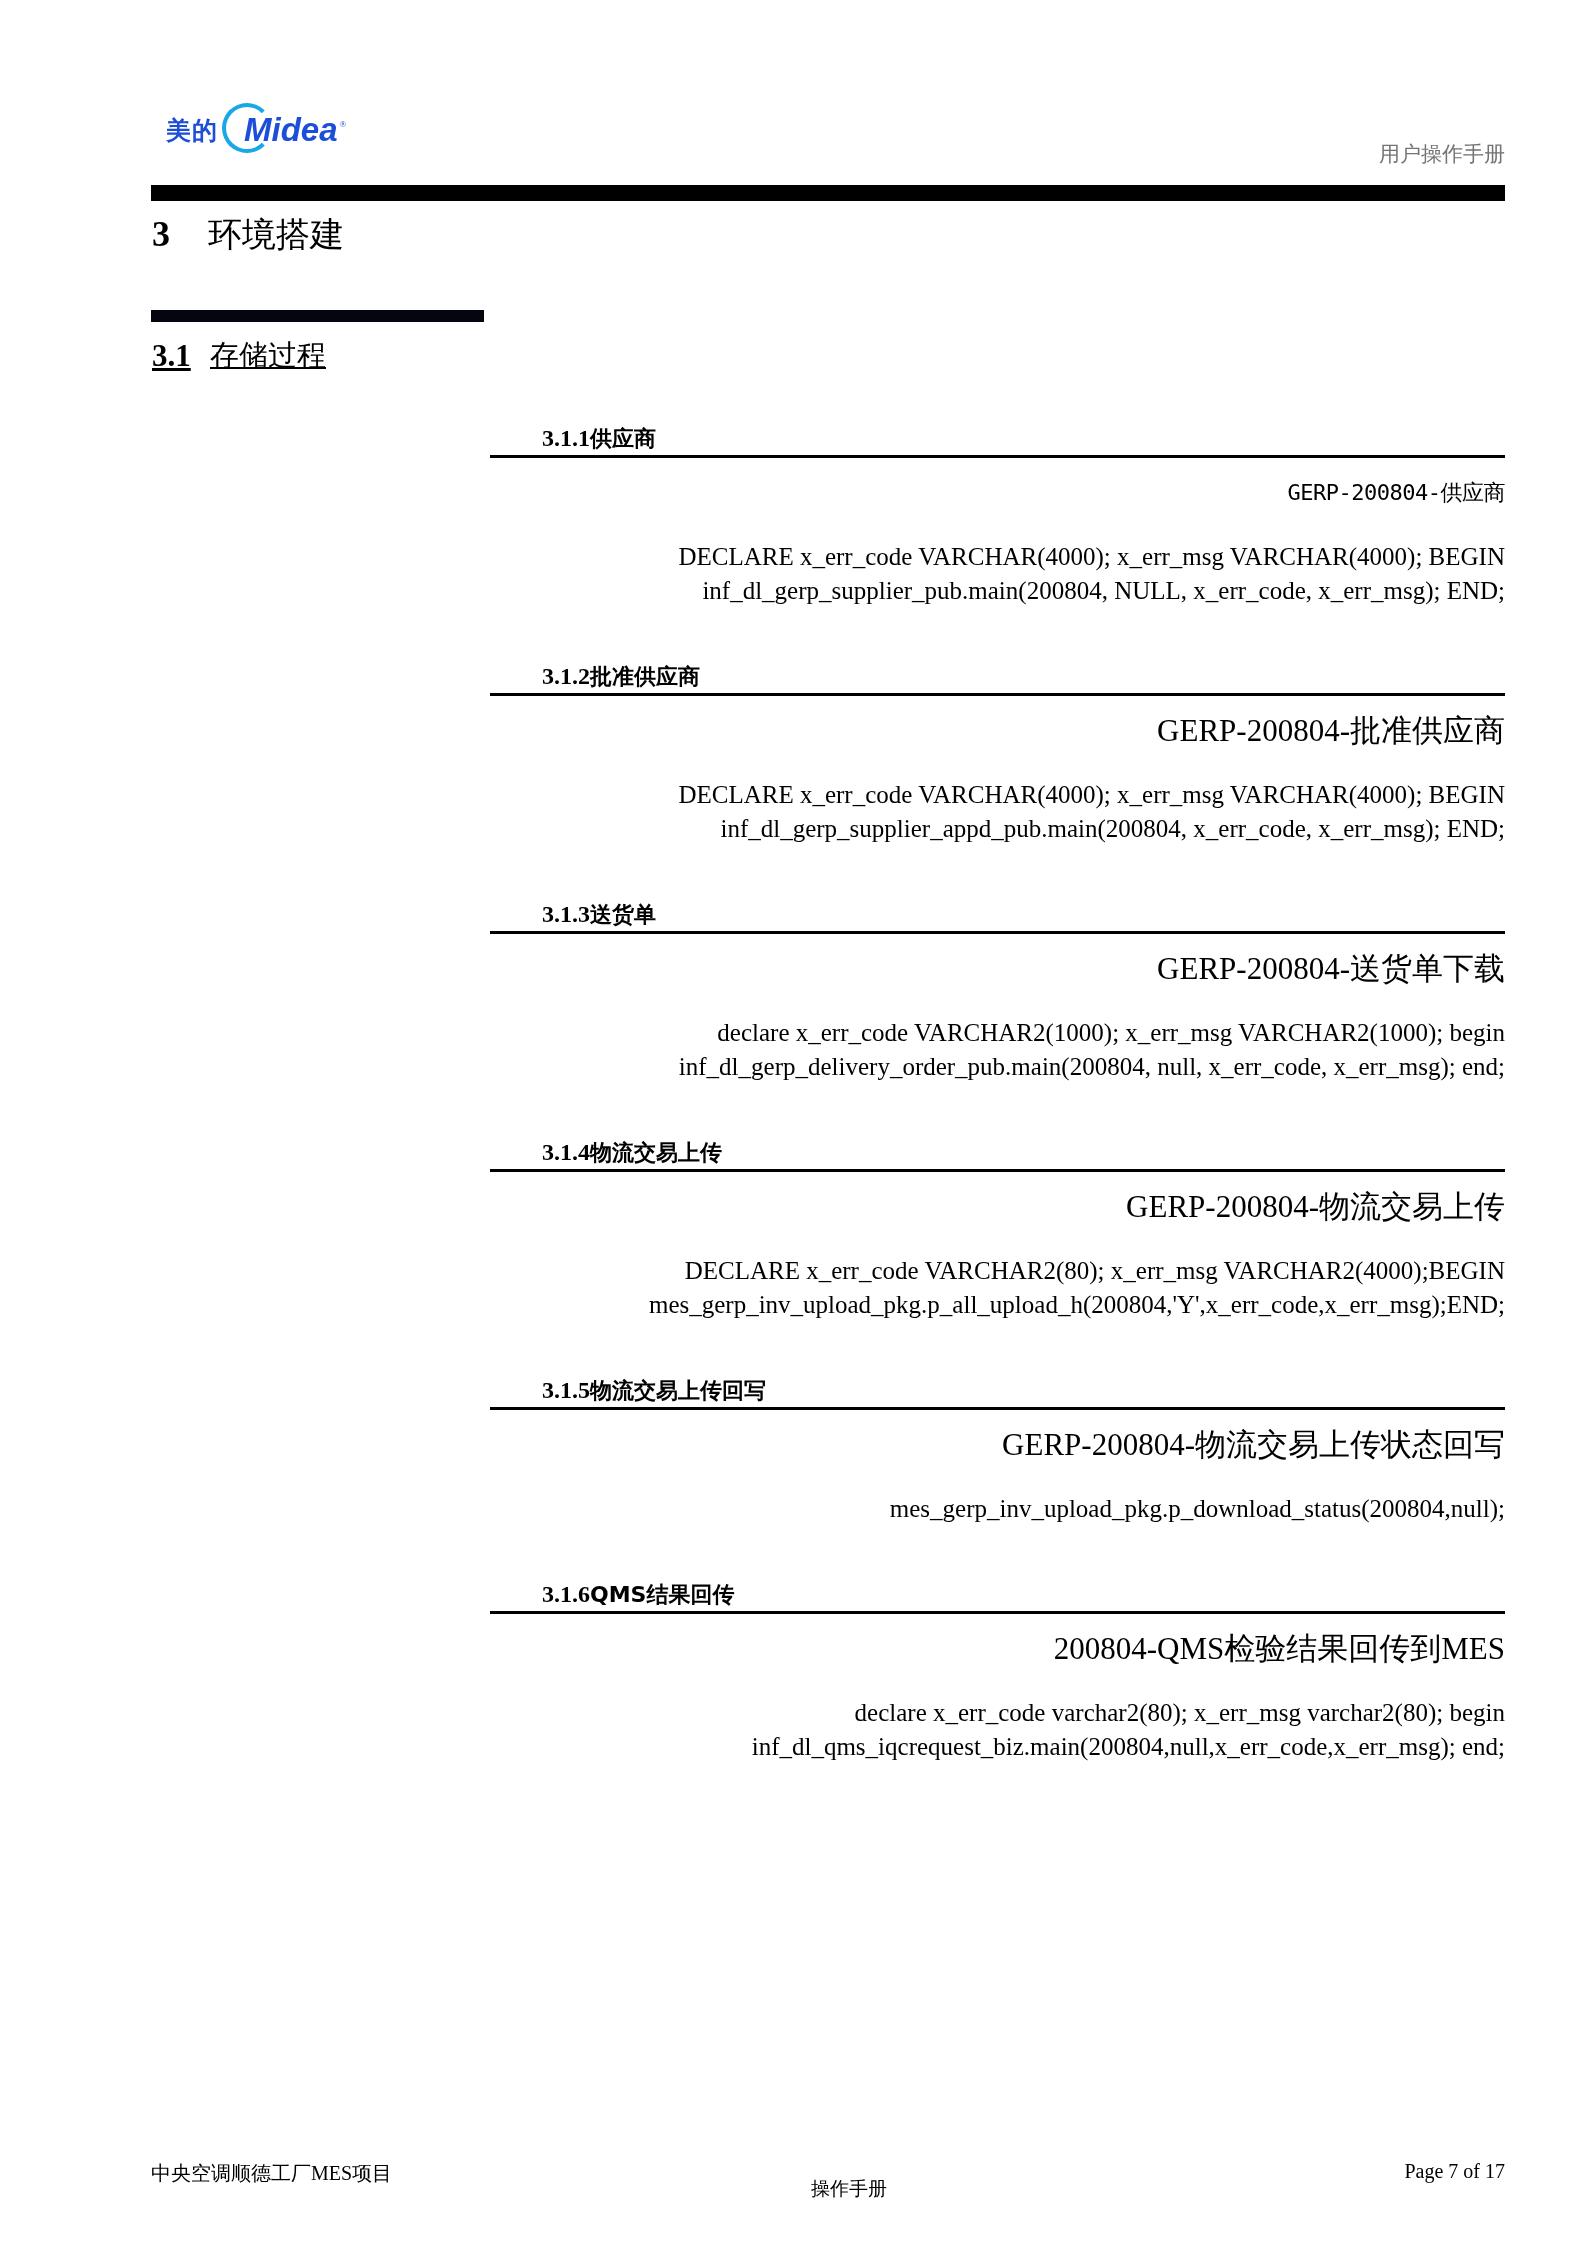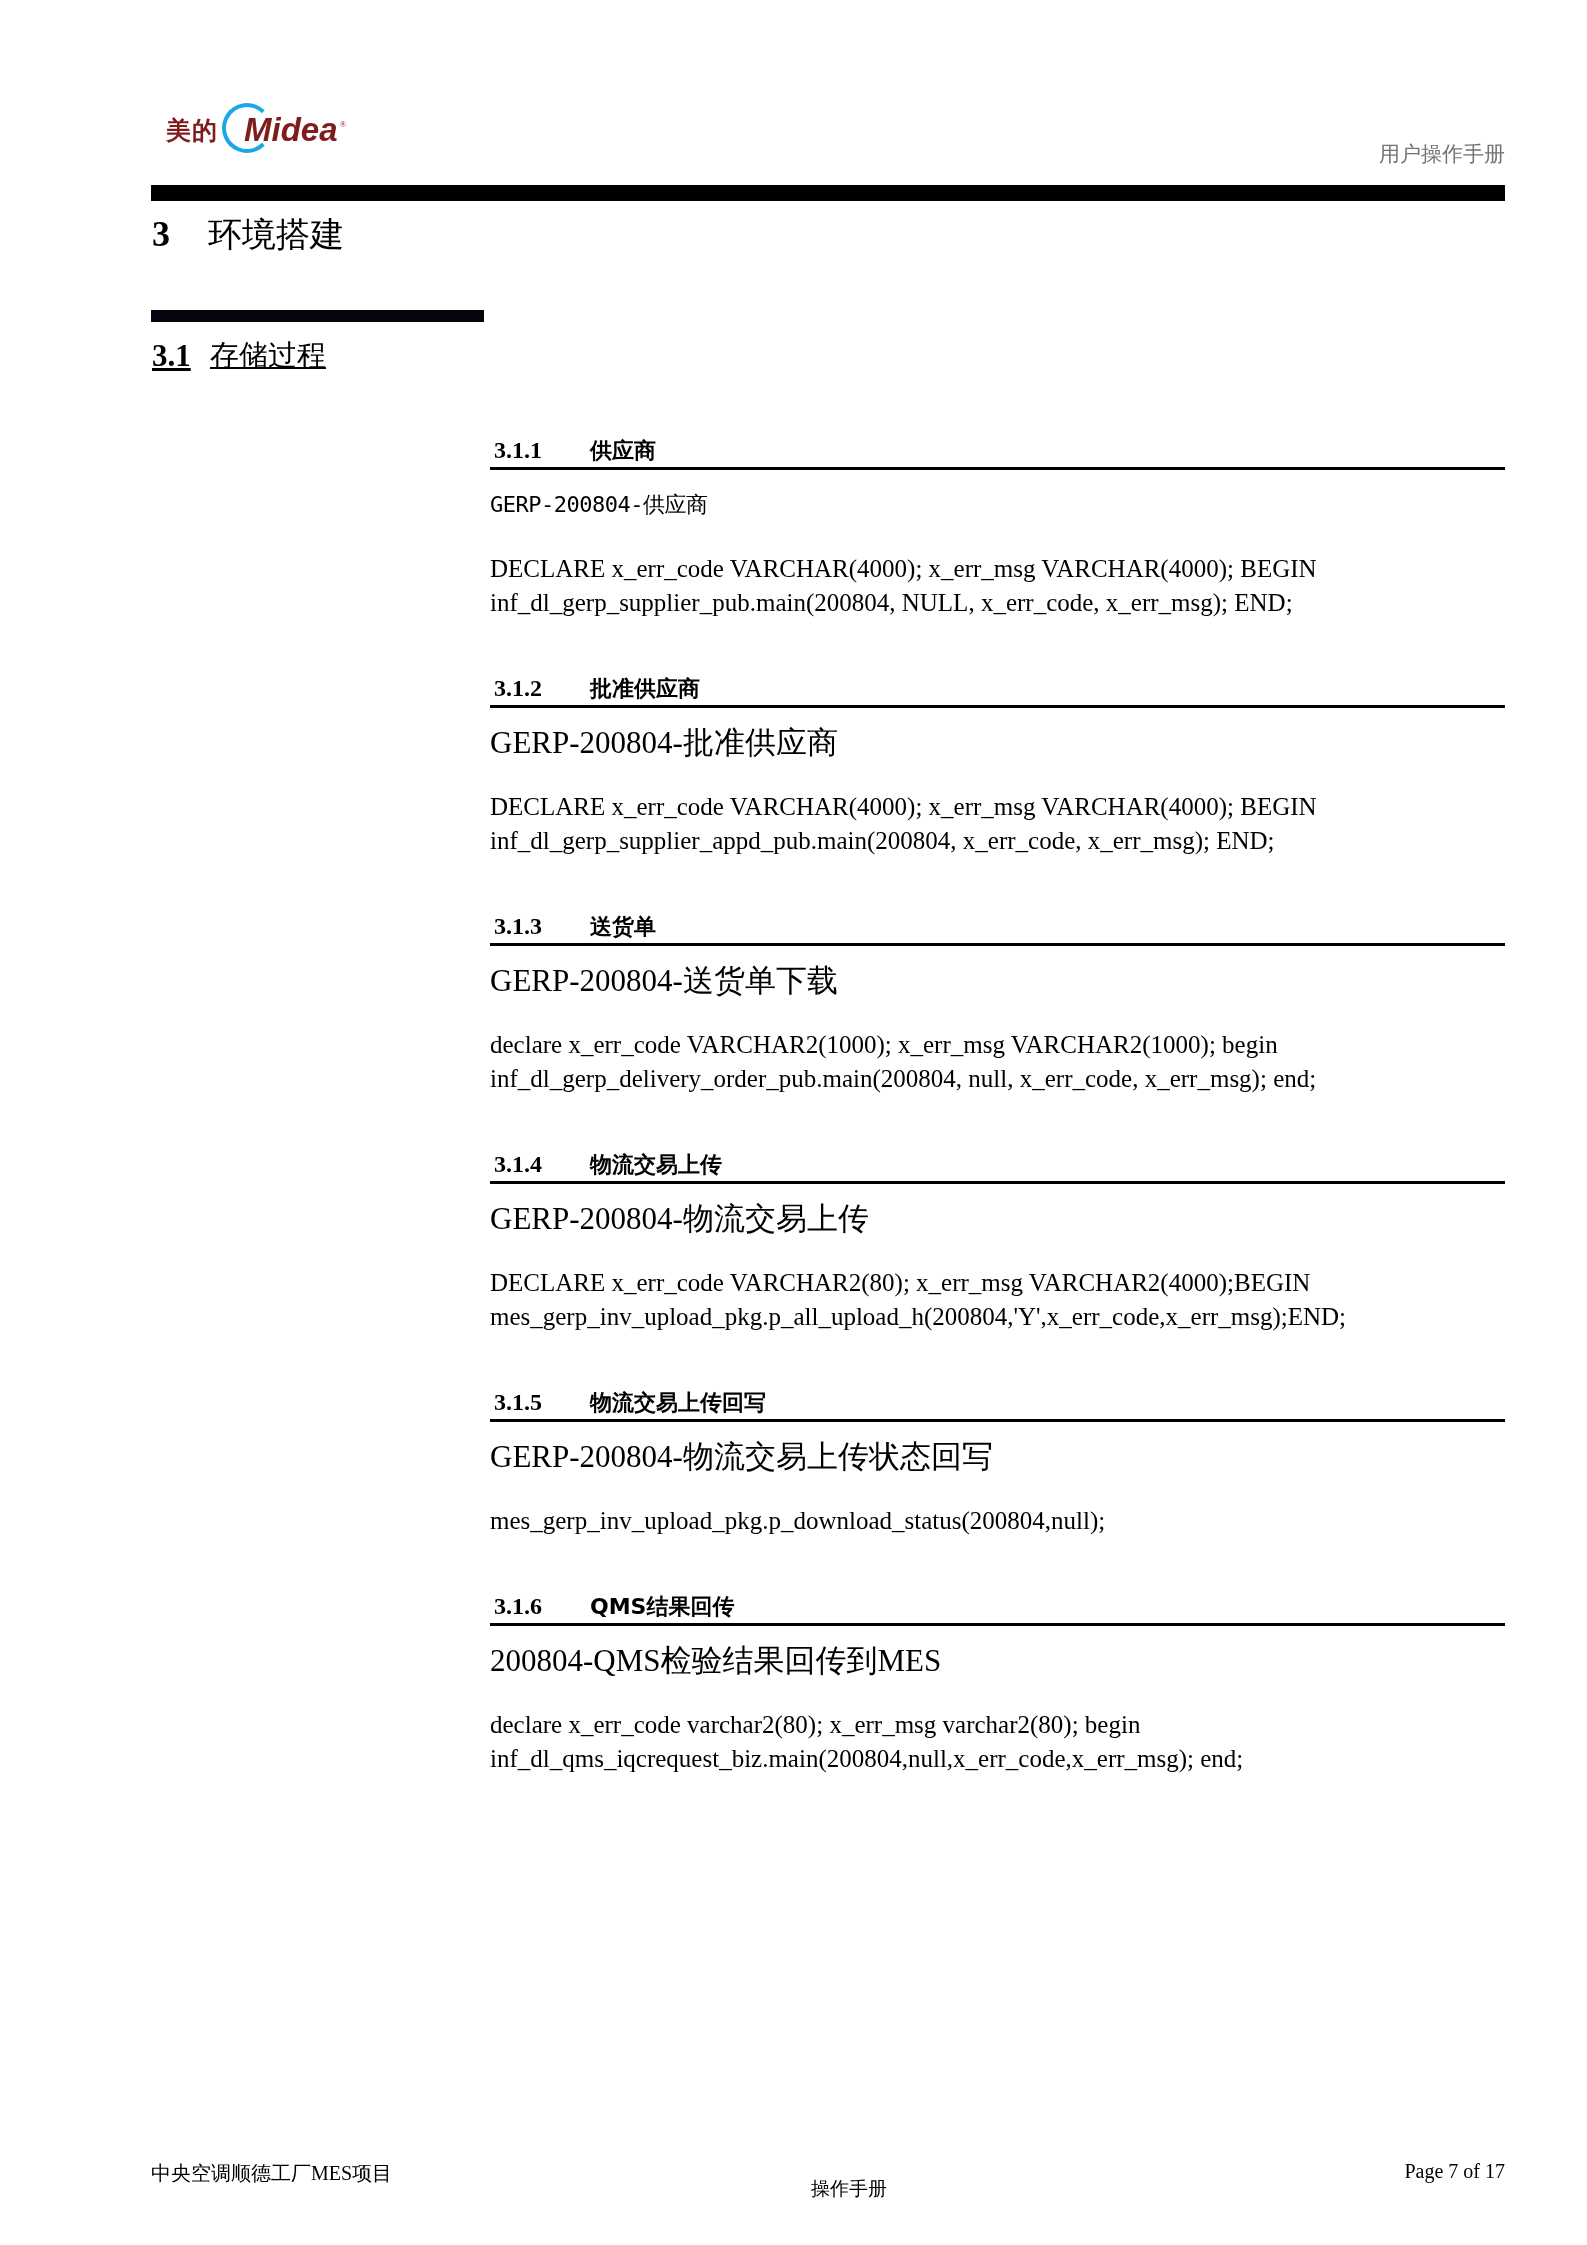--- a/index.html
+++ b/index.html
@@ -2,21 +2,21 @@
 <html><head>
 <meta charset="utf-8">
 <style>
   html, body { margin: 0; padding: 0; background: #ffffff; }
   body {
     width: 1587px; height: 2245px; position: relative; overflow: hidden;
     font-family: "Liberation Serif", "DejaVu Serif", serif; color: #000;
   }
   .logo {
     position: absolute; left: 166px; top: 100px; height: 60px;
-    display: flex; align-items: center; color: #7f1d1d;
+    display: flex; align-items: center; color: #1d4ed8;
   }
   .logo-cn { font-family: "DejaVu Sans", sans-serif; font-weight: bold; font-size: 25px; letter-spacing: 1px; margin-right: 8px; }
   .logo-mark { position: relative; display: flex; align-items: center; }
   .logo-swoosh { width: 50px; height: 50px; border: 4px solid #1aa7e6; border-radius: 50%; border-right-color: transparent; border-top-color: #1aa7e6; box-sizing: border-box; position: absolute; left: -4px; top: -8px; }
   .logo-en { font-family: "Liberation Sans", sans-serif; font-weight: bold; font-size: 33px; font-style: italic; padding-left: 18px; letter-spacing: 0px; }
   .logo-reg { font-size: 9px; align-self: flex-start; margin-top: 8px; margin-left: 2px; }
   .header-right {
     position: absolute; right: 82px; top: 140px;
     font-family: "DejaVu Sans", sans-serif; font-size: 21px; color: #737373;
   }
@@ -28,21 +28,21 @@
   .h1 .num { font-weight: bold; width: 56px; }
   .h1 .txt { font-family: "DejaVu Sans", sans-serif; font-size: 34px; }
   .short-rule { position: absolute; left: 151px; top: 310px; width: 333px; height: 12px; background: #05050f; }
   .h2 {
     position: absolute; left: 152px; top: 336px; font-size: 31px;
     display: flex; align-items: center; text-decoration: underline;
   }
   .h2 .num { font-weight: bold; width: 58px; }
   .h2 .txt { font-family: "DejaVu Sans", sans-serif; font-size: 29px; }
 
-  .content { position: absolute; left: 490px; top: 436px; width: 1015px; }
+  .content { position: absolute; left: 490px; top: 424px; width: 1015px; text-align: right; }
   .section { margin-bottom: 0; }
   .h3 {
     display: flex; align-items: baseline; border-bottom: 3px solid #000;
     padding: 0 0 6px 4px; height: 34px; box-sizing: border-box;
     font-size: 24px;
   }
   .h3 .num { font-weight: bold; width: 96px; }
   .h3 .txt { font-family: "DejaVu Sans", sans-serif; font-weight: bold; font-size: 22px; }
   .p-title { font-size: 31px; margin: 18px 0 0 0; line-height: 34px; }
   .p-title.mono { font-family: "DejaVu Sans Mono", monospace; font-size: 22px; letter-spacing: -0.5px; }

